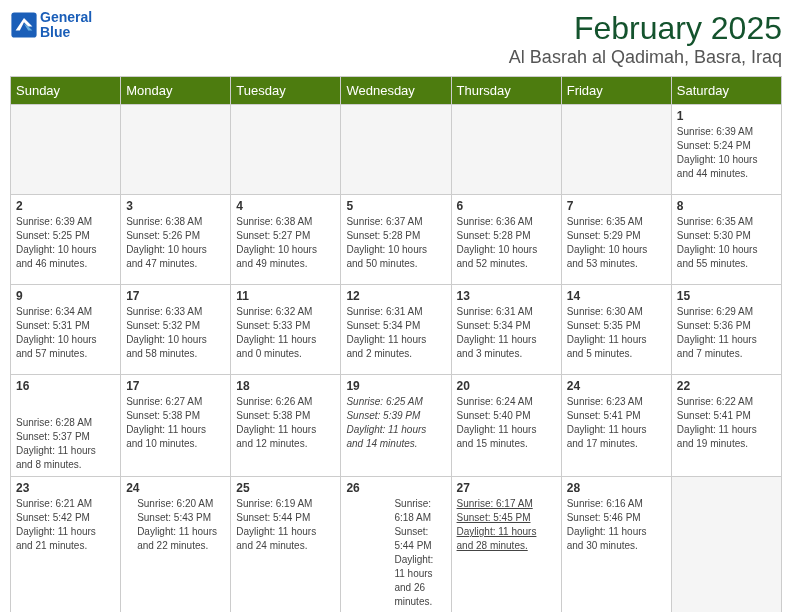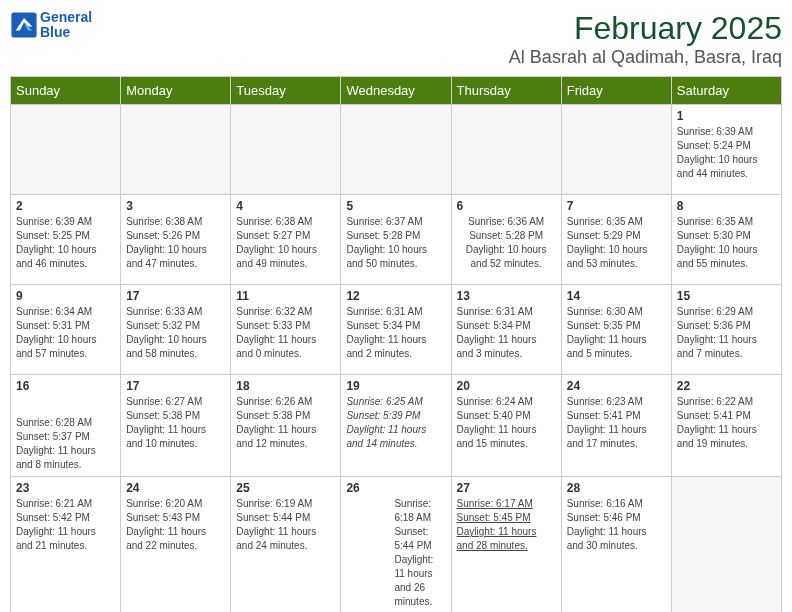--- a/index.html
+++ b/index.html
@@ -153,21 +153,21 @@
 Daylight: 10 hours and 49 minutes.</div>
         </td>
         <td>
           <span class="day-number">5</span>
           <div class="day-info" style="white-space: pre-line;">Sunrise: 6:37 AM
 Sunset: 5:28 PM
 Daylight: 10 hours and 50 minutes.</div>
         </td>
         <td>
           <span class="day-number">6</span>
-          <div class="day-info" style="white-space: pre-line; text-align: center;">Sunrise: 6:36 AM
+          <div class="day-info" style="white-space: pre-line;">Sunrise: 6:36 AM
 Sunset: 5:28 PM
 Daylight: 10 hours and 52 minutes.</div>
         </td>
         <td>
           <span class="day-number">7</span>
           <div class="day-info" style="white-space: pre-line;">Sunrise: 6:35 AM
 Sunset: 5:29 PM
 Daylight: 10 hours and 53 minutes.</div>
         </td>
         <td>
@@ -267,21 +267,21 @@
       </tr>
       <tr>
         <td>
           <span class="day-number">23</span>
           <div class="day-info" style="white-space: pre-line;">Sunrise: 6:21 AM
 Sunset: 5:42 PM
 Daylight: 11 hours and 21 minutes.</div>
         </td>
         <td>
           <span class="day-number">24</span>
-          <div class="day-info" style="white-space: pre-line;">Sunrise: 6:20 AM
+          <div class="day-info" style="white-space: pre-line; margin-left: 11px;">Sunrise: 6:20 AM
 Sunset: 5:43 PM
 Daylight: 11 hours and 22 minutes.</div>
         </td>
         <td>
           <span class="day-number">25</span>
           <div class="day-info" style="white-space: pre-line;">Sunrise: 6:19 AM
 Sunset: 5:44 PM
 Daylight: 11 hours and 24 minutes.</div>
         </td>
         <td>

